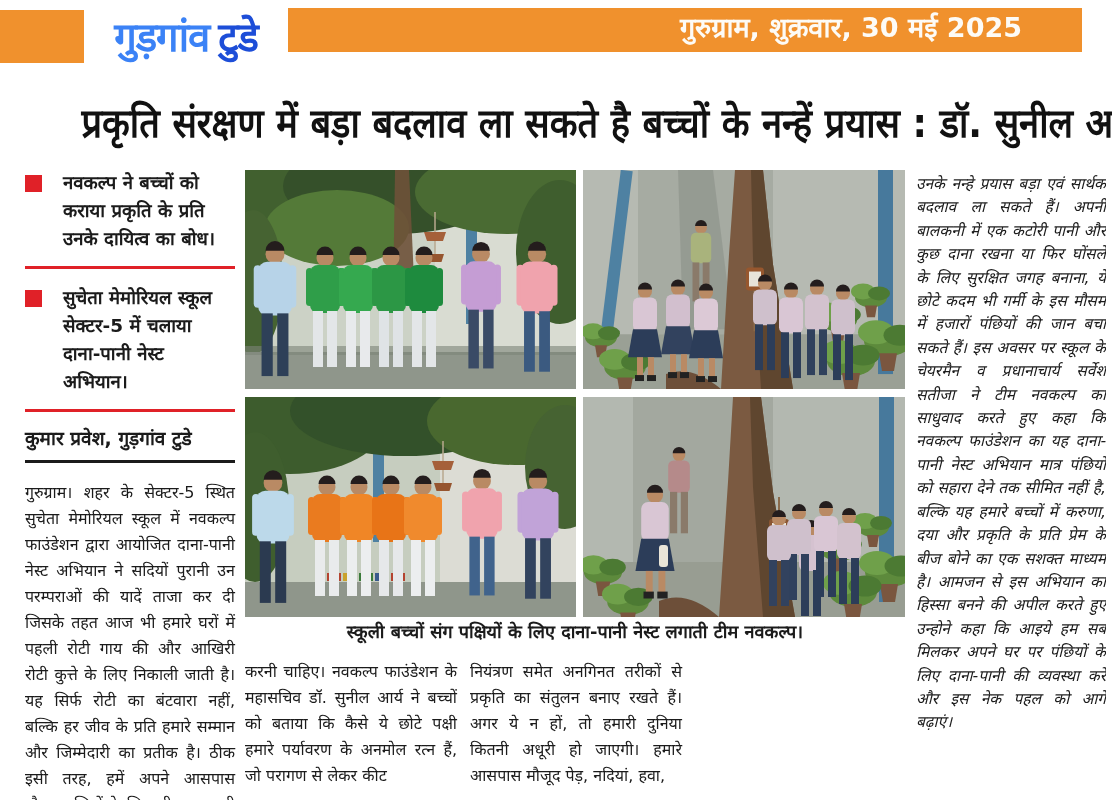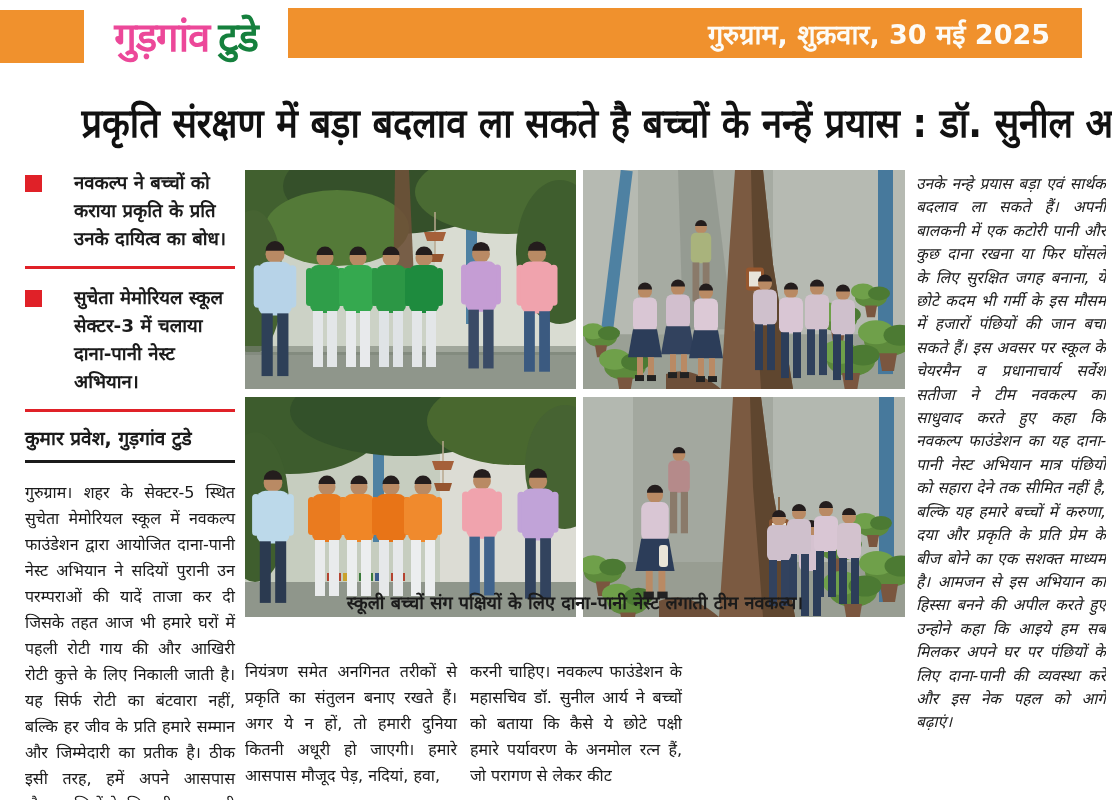--- a/index.html
+++ b/index.html
@@ -4,49 +4,49 @@
 <style>
   html,body{margin:0;padding:0;background:#ffffff;}
   .page{position:relative;width:1112px;height:800px;background:#fff;overflow:hidden;
         font-family:"DejaVu Sans",sans-serif;color:#1b1b1b;}
 
   
   .mast-block{position:absolute;left:0;top:10px;width:84px;height:53px;background:#F0912D;}
   .mast-logo{position:absolute;left:86px;top:6px;width:200px;height:58px;
              display:flex;align-items:center;justify-content:center;}
   .logo-line{font-weight:bold;font-size:40px;letter-spacing:-1px;}
-  .logo-black{color:#ec4899;}
-  .logo-orange{color:#15803d;margin-left:9px;}
-  .mast-bar{position:absolute;left:288px;top:8px;width:794px;height:50px;background:#F0912D;
-            display:flex;align-items:center;justify-content:flex-end;padding-right:32px;box-sizing:border-box;}
+  .logo-black{color:#3b82f6;}
+  .logo-orange{color:#1d4ed8;margin-left:9px;}
+  .mast-bar{position:absolute;left:288px;top:8px;width:794px;height:44px;background:#F0912D;
+            display:flex;align-items:flex-start;justify-content:flex-end;padding-right:60px;box-sizing:border-box;}
   .mast-bar .fitwrap{color:#fdfbf6;font-weight:bold;font-size:27px;}
 
   
   .headline{position:absolute;left:25px;top:94px;width:1062px;height:58px;margin:0;
             font-size:40px;line-height:58px;font-weight:bold;color:#111;text-align:center;}
   [data-fit]{display:inline-block;white-space:nowrap;transform-origin:50% 50%;}
 
   
   .col1{position:absolute;left:25px;top:167px;width:210px;}
-  .hl-item{display:flex;gap:32px;padding:2px 0 6px;}
+  .hl-item{display:flex;gap:21px;padding:2px 0 6px;}
   .bullet{flex:0 0 17px;width:17px;height:17px;background:#E02128;margin-top:6px;}
   .hl-item p{margin:0;font-size:18.5px;line-height:28px;font-weight:bold;}
   .redline{height:3px;background:#E02128;margin:7px 0 13px;}
   .byline{margin-top:3px;padding-bottom:9px;border-bottom:3px solid #1b1b1b;
           font-size:19px;font-weight:bold;}
   .body{font-size:16px;line-height:26px;text-align:justify;text-align-last:left;margin:0;}
   .col1 .body{margin-top:17px;}
   .lead{font-weight:normal;}
 
   
   .photos{position:absolute;left:245px;top:170px;width:660px;height:447px;
           display:grid;grid-template-columns:331px 322px;grid-template-rows:219px 220px;gap:8px 7px;}
   .photos figure{margin:0;overflow:hidden;background:#cfd4c9;}
   .photos svg{display:block;width:100%;height:100%;}
-  .caption{position:absolute;left:245px;top:590px;width:660px;margin:0;
+  .caption{position:absolute;left:245px;top:619px;width:660px;margin:0;
            text-align:center;font-size:18px;font-weight:bold;}
 
   
   .bottomcols{position:absolute;left:245px;top:659px;width:662px;display:flex;gap:13px;}
   .bottomcols .body{width:212px;}
 
   
   .col5{position:absolute;left:916px;top:173px;width:190px;height:622px;overflow:hidden;font-style:italic;}
   .col5 .body{font-size:15.5px;line-height:23.4px;}
 </style>
@@ -111,21 +111,21 @@
   <h1 class="headline"><span data-fit="" style="transform: scaleX(0.90383);">प्रकृति संरक्षण में बड़ा बदलाव ला सकते है बच्चों के नन्हें प्रयास : डॉ. सुनील आर्य</span></h1>
 
   <aside class="col1">
     <div class="hl-item">
       <span class="bullet"></span>
       <p>नवकल्प ने बच्चों को कराया प्रकृति के प्रति उनके दायित्व का बोध।</p>
     </div>
     <div class="redline"></div>
     <div class="hl-item">
       <span class="bullet"></span>
-      <p>सुचेता मेमोरियल स्कूल सेक्टर-3 में चलाया दाना-पानी नेस्ट अभियान।</p>
+      <p>सुचेता मेमोरियल स्कूल सेक्टर-5 में चलाया दाना-पानी नेस्ट अभियान।</p>
     </div>
     <div class="redline"></div>
     <div class="byline">कुमार प्रवेश, गुड़गांव टुडे</div>
     <p class="body"><span class="lead">गुरुग्राम।</span> <span>शहर के सेक्टर-5 स्थित सुचेता मेमोरियल स्कूल में नवकल्प फाउंडेशन द्वारा आयोजित दाना-पानी नेस्ट अभियान ने सदियों पुरानी उन परम्पराओं की यादें ताजा कर दी जिसके तहत आज भी हमारे घरों में पहली रोटी गाय की और आखिरी रोटी कुत्ते के लिए निकाली जाती है। यह सिर्फ रोटी का बंटवारा नहीं, बल्कि हर जीव के प्रति हमारे सम्मान और जिम्मेदारी का प्रतीक है। ठीक इसी तरह, हमें अपने आसपास मौजूद पक्षियों के लिए भी दाना-पानी की व्यवस्था</span></p>
   </aside>
 
   <section class="photos">
 
     <figure>
       <svg viewBox="0 0 331 219" preserveAspectRatio="none">
@@ -239,21 +239,21 @@
         <use href="#kidpants" transform="translate(266,120)" style="--s:#d3c2ce;--p:#2c3d59"></use>
         <use href="#kidpants" transform="translate(196,122)" style="--s:#cfc0cc;--p:#32425e"></use>
       </svg>
     </figure>
 
   </section>
 
   <p class="caption">स्कूली बच्चों संग पक्षियों के लिए दाना-पानी नेस्ट लगाती टीम नवकल्प।</p>
 
   <section class="bottomcols">
+    <p class="body">करनी चाहिए। नवकल्प फाउंडेशन के महासचिव डॉ. सुनील आर्य ने बच्चों को बताया कि कैसे ये छोटे पक्षी हमारे पर्यावरण के अनमोल रत्न हैं, जो परागण से लेकर कीट</p>
     <p class="body">नियंत्रण समेत अनगिनत तरीकों से प्रकृति का संतुलन बनाए रखते हैं। अगर ये न हों, तो हमारी दुनिया कितनी अधूरी हो जाएगी। हमारे आसपास मौजूद पेड़, नदियां, हवा,</p>
-    <p class="body">करनी चाहिए। नवकल्प फाउंडेशन के महासचिव डॉ. सुनील आर्य ने बच्चों को बताया कि कैसे ये छोटे पक्षी हमारे पर्यावरण के अनमोल रत्न हैं, जो परागण से लेकर कीट</p>
   </section>
 
   <aside class="col5">
     <p class="body">उनके नन्हे प्रयास बड़ा एवं सार्थक बदलाव ला सकते हैं। अपनी बालकनी में एक कटोरी पानी और कुछ दाना रखना या फिर घोंसले के लिए सुरक्षित जगह बनाना, ये छोटे कदम भी गर्मी के इस मौसम में हजारों पंछियों की जान बचा सकते हैं। इस अवसर पर स्कूल के चेयरमैन व प्रधानाचार्य सर्वेश सतीजा ने टीम नवकल्प का साधुवाद करते हुए कहा कि नवकल्प फाउंडेशन का यह दाना-पानी नेस्ट अभियान मात्र पंछियों को सहारा देने तक सीमित नहीं है, बल्कि यह हमारे बच्चों में करुणा, दया और प्रकृति के प्रति प्रेम के बीज बोने का एक सशक्त माध्यम है। आमजन से इस अभियान का हिस्सा बनने की अपील करते हुए उन्होने कहा कि आइये हम सब मिलकर अपने घर पर पंछियों के लिए दाना-पानी की व्यवस्था करें और इस नेक पहल को आगे बढ़ाएं।</p>
   </aside>
 
 </div>
 
 </body></html>

